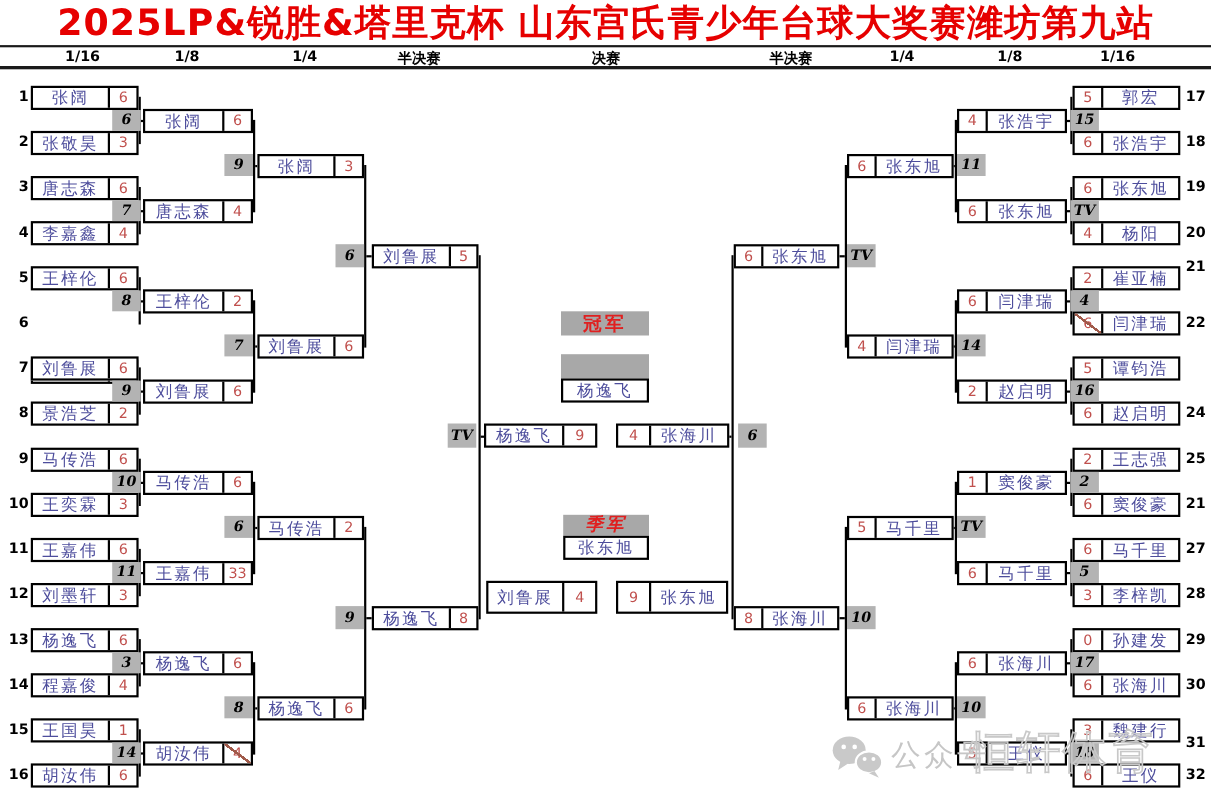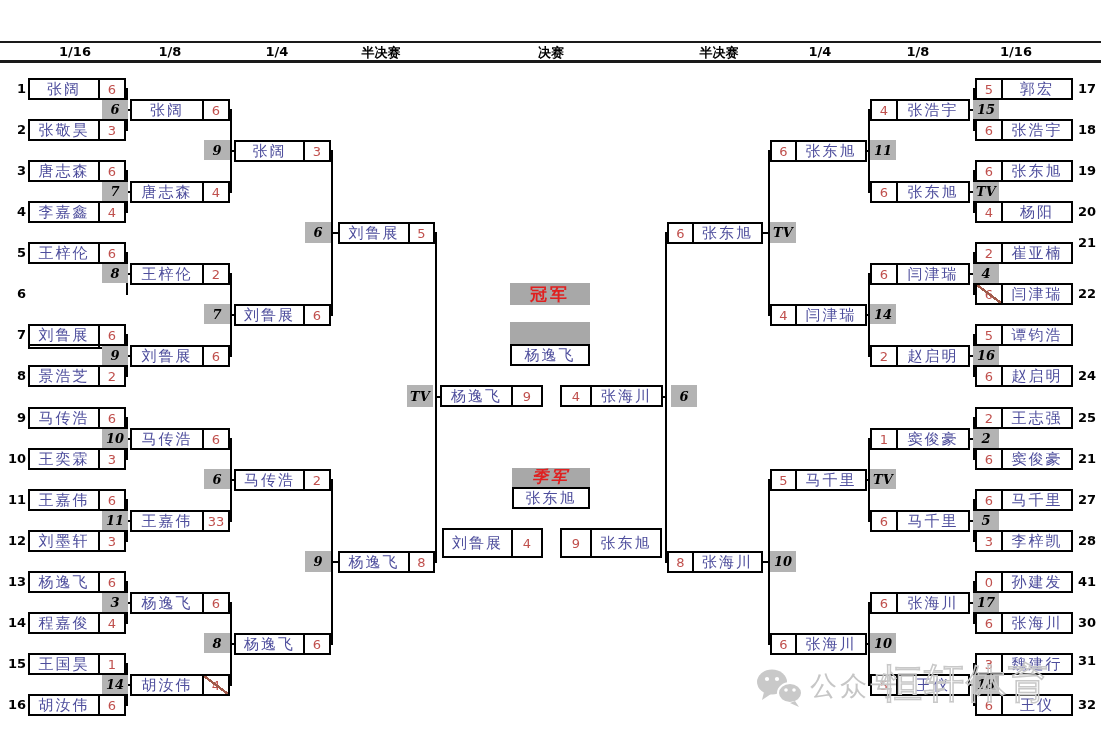--- a/index.html
+++ b/index.html
@@ -45,20 +45,21 @@
   #wm{position:absolute;left:748px;top:652px;width:320px;height:76px;z-index:9;pointer-events:none;}
   #wm-icon{position:absolute;left:8px;top:16px;}
   #wm-t1{position:absolute;left:62px;top:16px;font-size:27px;color:#c6c6c6;letter-spacing:3px;white-space:nowrap;}
   #wm-t2{position:absolute;left:134px;top:4px;font-size:40px;letter-spacing:2px;white-space:nowrap;
          color:rgba(255,255,255,0.15);-webkit-text-stroke:1.5px #c8c8c8;}
 </style>
 </head>
 <body>
 
 <div id="stage">
+  <div id="title">2025LP&amp;锐胜&amp;塔里克杯 山东宫氏青少年台球大奖赛潍坊第九站</div>
   <div id="rule1" class="rule"></div>
   <div id="rule2" class="rule"></div>
 
   <span class="rl" style="left:75px">1/16</span>
   <span class="rl" style="left:170px">1/8</span>
   <span class="rl" style="left:277px">1/4</span>
   <span class="rl" style="left:381px">半决赛</span>
   <span class="rl" style="left:551px">决赛</span>
   <span class="rl" style="left:719px">半决赛</span>
   <span class="rl" style="left:820px">1/4</span>
@@ -338,31 +339,31 @@
     <div class="seed" style="left: 1078px; top: 492px; width: 22px; text-align: left;">27</div>
     <div class="pbox" style="left: 975px; top: 489px; width: 98px; height: 22px;">
       <span class="scell sl" style="width: 24px;">6</span>
       <span class="ncell">马千里</span>
     </div>
     <div class="seed" style="left: 1078px; top: 533px; width: 22px; text-align: left;">28</div>
     <div class="pbox" style="left: 975px; top: 530px; width: 98px; height: 22px;">
       <span class="scell sl" style="width: 24px;">3</span>
       <span class="ncell">李梓凯</span>
     </div>
-    <div class="seed" style="left: 1078px; top: 574px; width: 22px; text-align: left;">41</div>
+    <div class="seed" style="left: 1078px; top: 574px; width: 22px; text-align: left;">29</div>
     <div class="pbox" style="left: 975px; top: 571px; width: 98px; height: 22px;">
       <span class="scell sl" style="width: 24px;">0</span>
       <span class="ncell">孙建发</span>
     </div>
     <div class="seed" style="left: 1078px; top: 615px; width: 22px; text-align: left;">30</div>
     <div class="pbox" style="left: 975px; top: 612px; width: 98px; height: 22px;">
       <span class="scell sl" style="width: 24px;">6</span>
       <span class="ncell">张海川</span>
     </div>
-    <div class="seed" style="left: 1078px; top: 653px; width: 22px; text-align: left;">31</div>
+    <div class="seed" style="left: 1078px; top: 668px; width: 22px; text-align: left;">31</div>
     <div class="pbox" style="left: 975px; top: 653px; width: 98px; height: 22px;">
       <span class="scell sl" style="width: 24px;">3</span>
       <span class="ncell">魏建行</span>
     </div>
     <div class="seed" style="left: 1078px; top: 697px; width: 22px; text-align: left;">32</div>
     <div class="pbox" style="left: 975px; top: 694px; width: 98px; height: 22px;">
       <span class="scell sl" style="width: 24px;">6</span>
       <span class="ncell">王仪</span>
     </div>
     <div class="ln" style="left: 973px; top: 88px; width: 2px; height: 43px;"></div>

